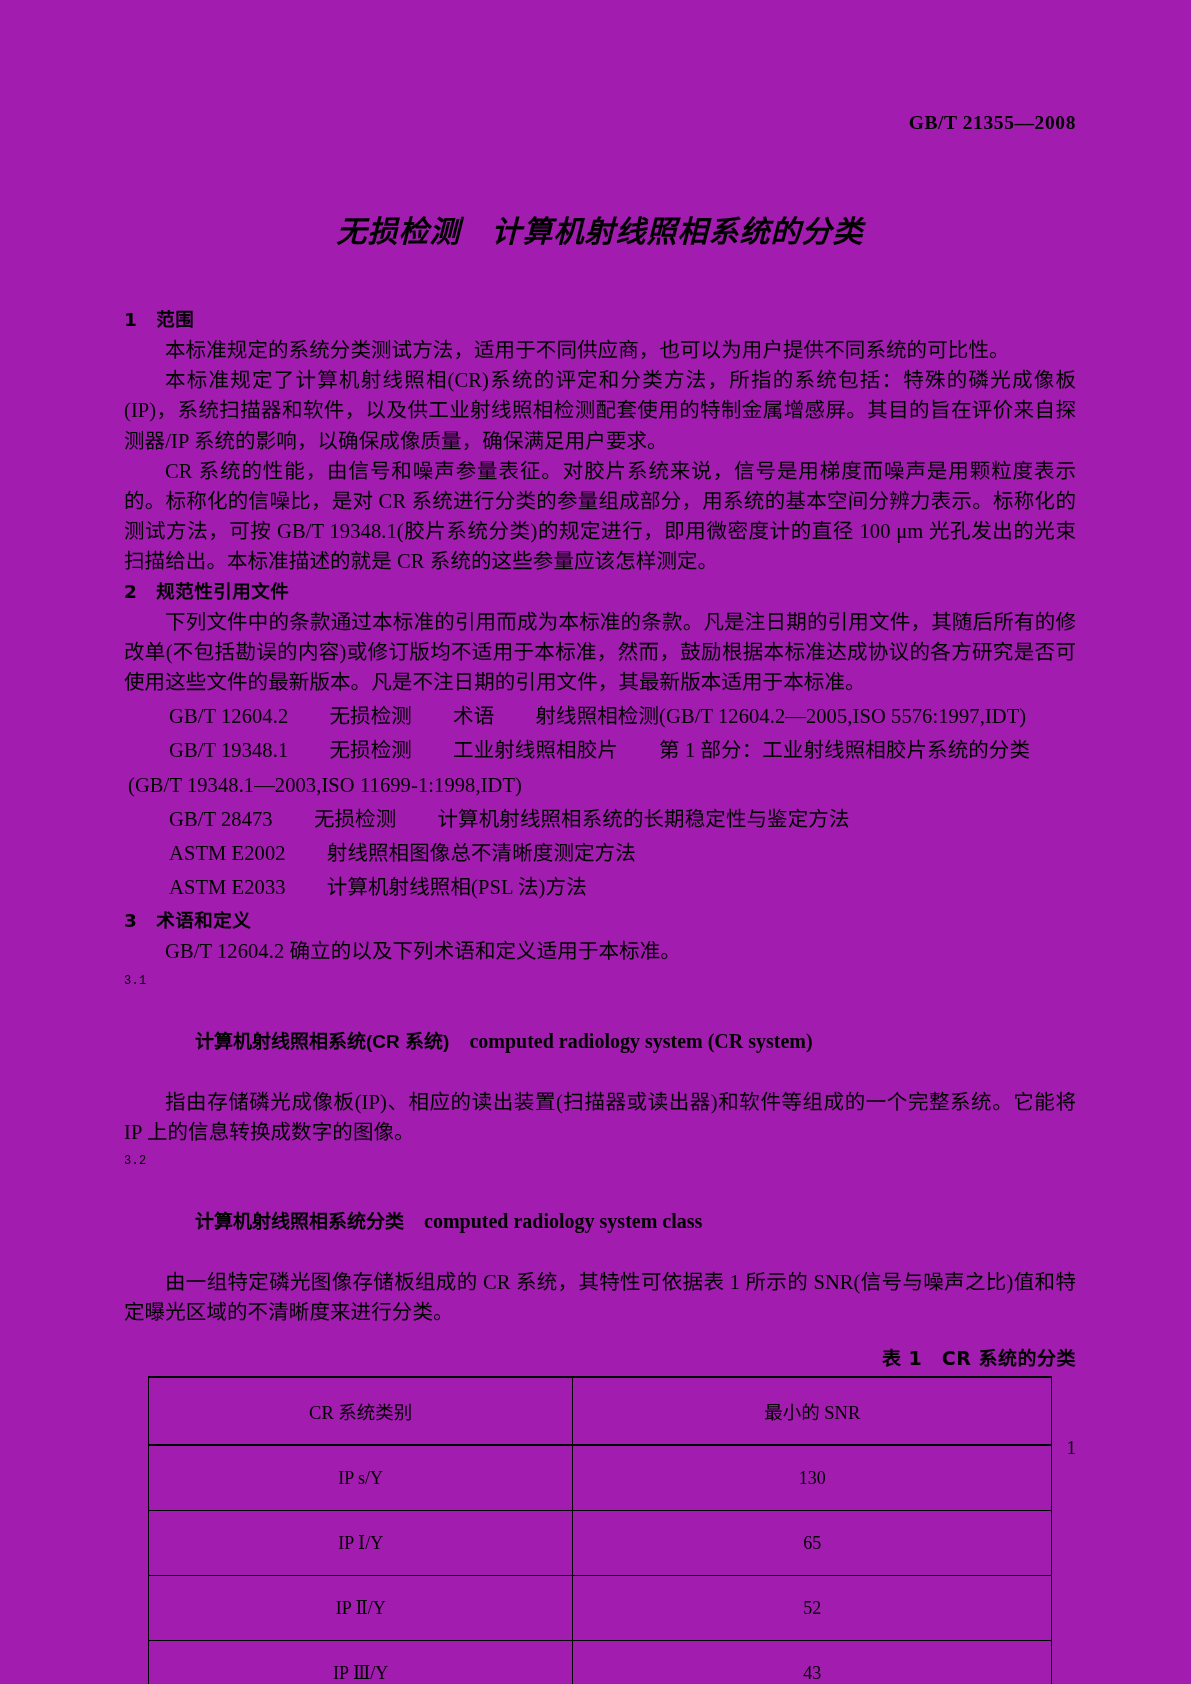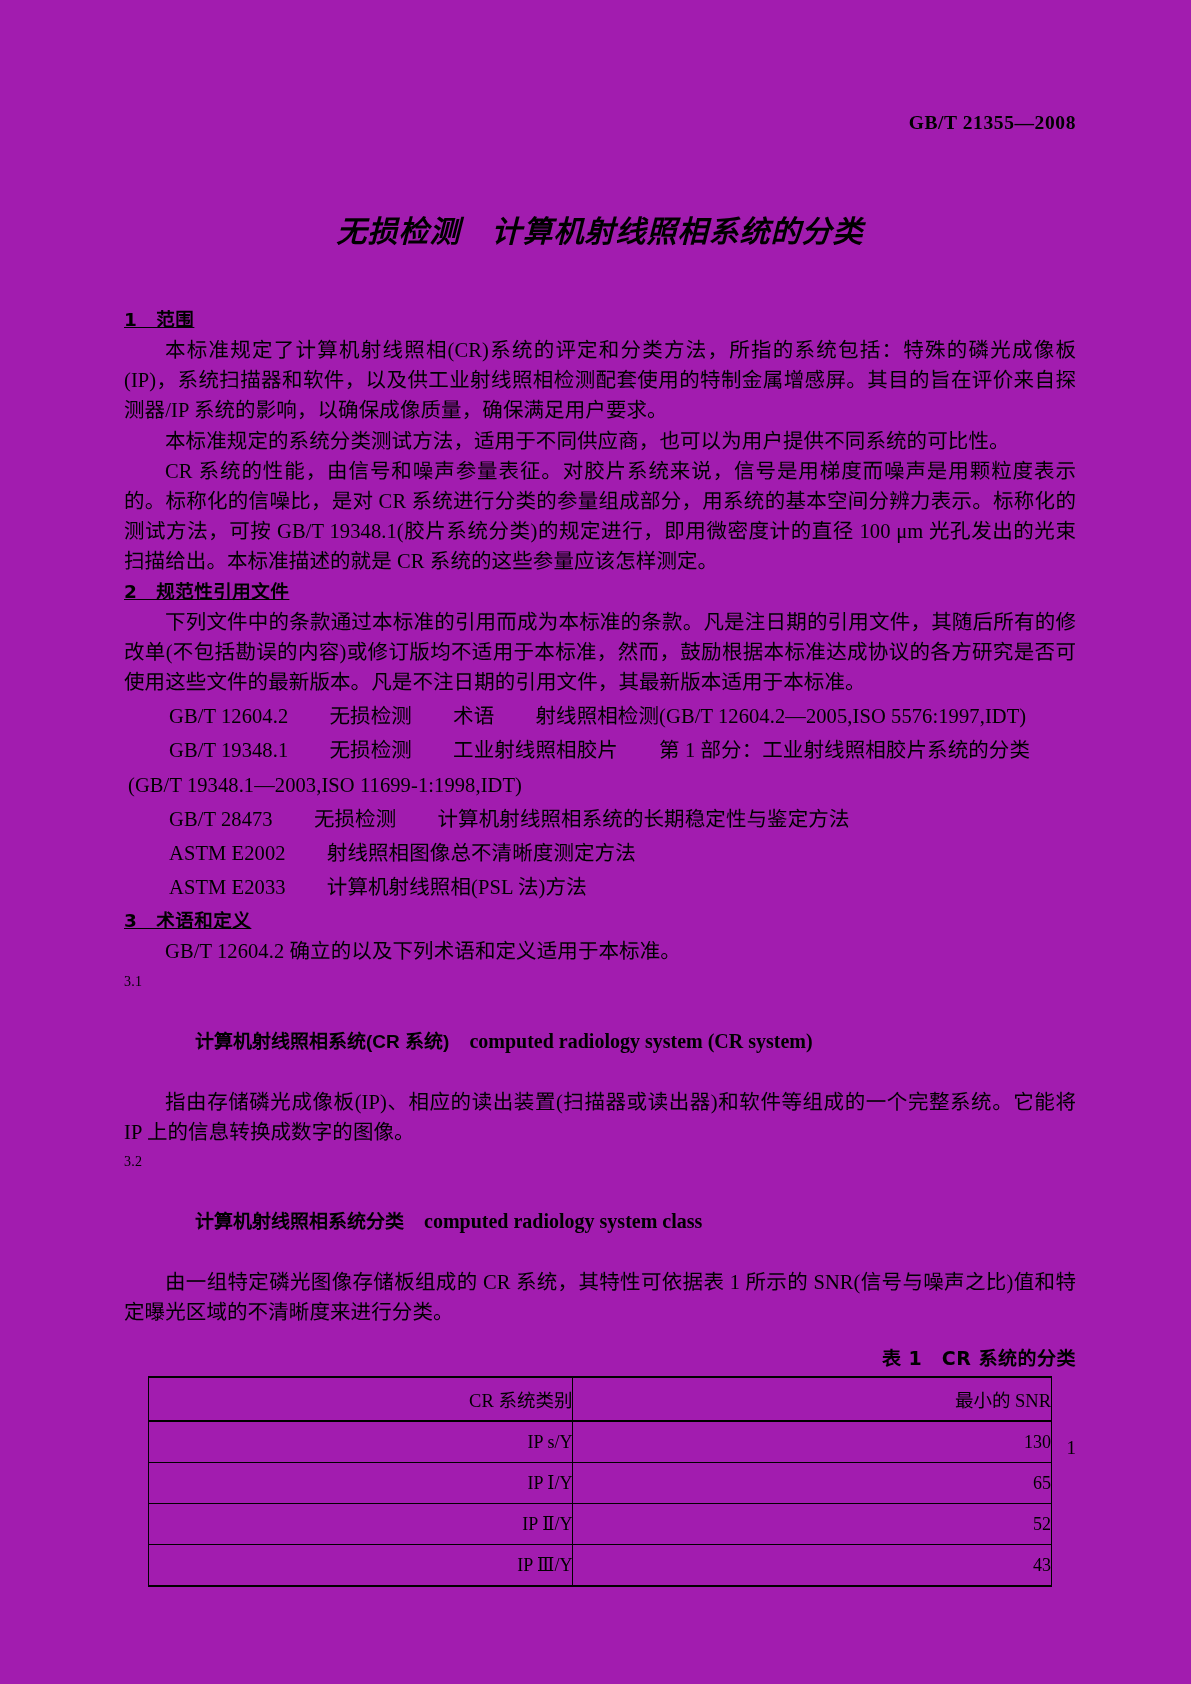--- a/index.html
+++ b/index.html
@@ -67,21 +67,21 @@
     font-family: "DejaVu Sans", "Liberation Sans", sans-serif;
     font-weight: bold;
     font-size: 18.5px;
     margin: 0;
     padding: 0;
     line-height: 30px;
     letter-spacing: 0.5px;
     white-space: pre;
   }
   .clause-gap-before { margin-top: 22px; }
-  .clause-gap-after  { margin-bottom: 9px; text-decoration: underline; }
+  .clause-gap-after  { margin-bottom: 9px; }
 
   p.para {
     margin: 0;
     padding: 0;
     font-size: 20.5px;
     line-height: 30.2px;
     text-indent: 41px;
     text-align: justify;
     letter-spacing: 0.1px;
   }
@@ -92,22 +92,22 @@
     line-height: 30.2px;
     text-indent: 41px;
     letter-spacing: 0.1px;
     white-space: pre-wrap;
   }
   p.hang.cont { text-indent: 0; }
 
   .subclause-num {
     margin: 0;
     padding: 0;
-    font-family: Liberation Serif, serif;
-    font-size: 14px;
+    font-family: Liberation Mono, monospace;
+    font-size: 12px;
     line-height: 29px;
     letter-spacing: 0.3px;
   }
   .term-line {
     margin: 0;
     padding: 0;
     font-size: 20px;
     line-height: 30px;
     text-indent: 41px;
     font-weight: bold;
@@ -137,23 +137,23 @@
   }
   table.cr-table {
     border-collapse: collapse;
     width: 904px;
     margin: 0 auto;
     table-layout: fixed;
   }
   table.cr-table td,
   table.cr-table th {
     border: 1px solid #000000;
-    text-align: right;
+    text-align: center;
     font-weight: normal;
-    padding: 0;
+    padding: 12px;
     height: 40px;
     font-size: 18px;
     font-family: "Liberation Serif", "DejaVu Serif", serif;
   }
   table.cr-table thead th {
     height: 42px;
     font-size: 18.5px;
   }
   table.cr-table thead th {
     border-top-width: 2px;
@@ -181,22 +181,22 @@
 
   <div class="content">
 
     <div class="page-header">GB/T 21355—2008</div>
 
     <div class="doc-title">无损检测　计算机射线照相系统的分类</div>
 
     <div class="body-flow">
 
       <h2 class="clause clause-gap-after">1　范围</h2>
+      <p class="para">本标准规定的系统分类测试方法，适用于不同供应商，也可以为用户提供不同系统的可比性。</p>
       <p class="para">本标准规定了计算机射线照相(CR)系统的评定和分类方法，所指的系统包括：特殊的磷光成像板(IP)，系统扫描器和软件，以及供工业射线照相检测配套使用的特制金属增感屏。其目的旨在评价来自探测器/IP 系统的影响，以确保成像质量，确保满足用户要求。</p>
-      <p class="para">本标准规定的系统分类测试方法，适用于不同供应商，也可以为用户提供不同系统的可比性。</p>
       <p class="para">CR 系统的性能，由信号和噪声参量表征。对胶片系统来说，信号是用梯度而噪声是用颗粒度表示的。标称化的信噪比，是对 CR 系统进行分类的参量组成部分，用系统的基本空间分辨力表示。标称化的测试方法，可按 GB/T 19348.1(胶片系统分类)的规定进行，即用微密度计的直径 100 μm 光孔发出的光束扫描给出。本标准描述的就是 CR 系统的这些参量应该怎样测定。</p>
 
       <h2 class="clause clause-gap-before clause-gap-after">2　规范性引用文件</h2>
       <p class="para">下列文件中的条款通过本标准的引用而成为本标准的条款。凡是注日期的引用文件，其随后所有的修改单(不包括勘误的内容)或修订版均不适用于本标准，然而，鼓励根据本标准达成协议的各方研究是否可使用这些文件的最新版本。凡是不注日期的引用文件，其最新版本适用于本标准。</p>
 
       <p class="hang">GB/T 12604.2　　无损检测　　术语　　射线照相检测(GB/T 12604.2—2005,ISO 5576:1997,IDT)</p>
 
       <p class="hang">GB/T 19348.1　　无损检测　　工业射线照相胶片　　第 1 部分：工业射线照相胶片系统的分类</p>
       <p class="hang cont">(GB/T 19348.1—2003,ISO 11699-1:1998,IDT)</p>
 

